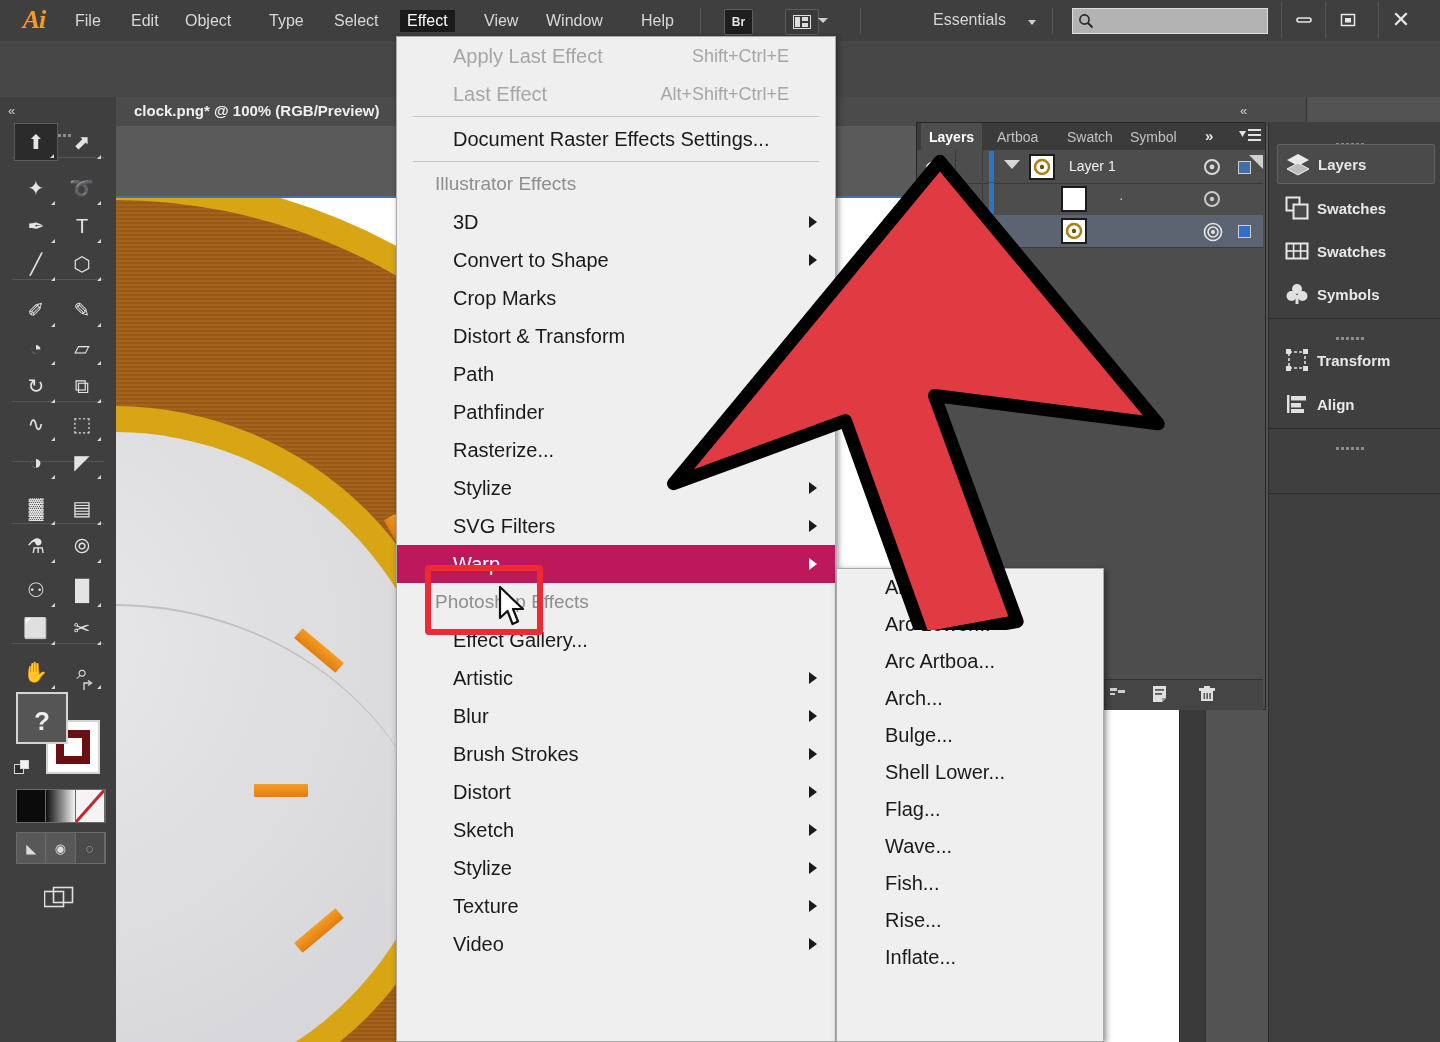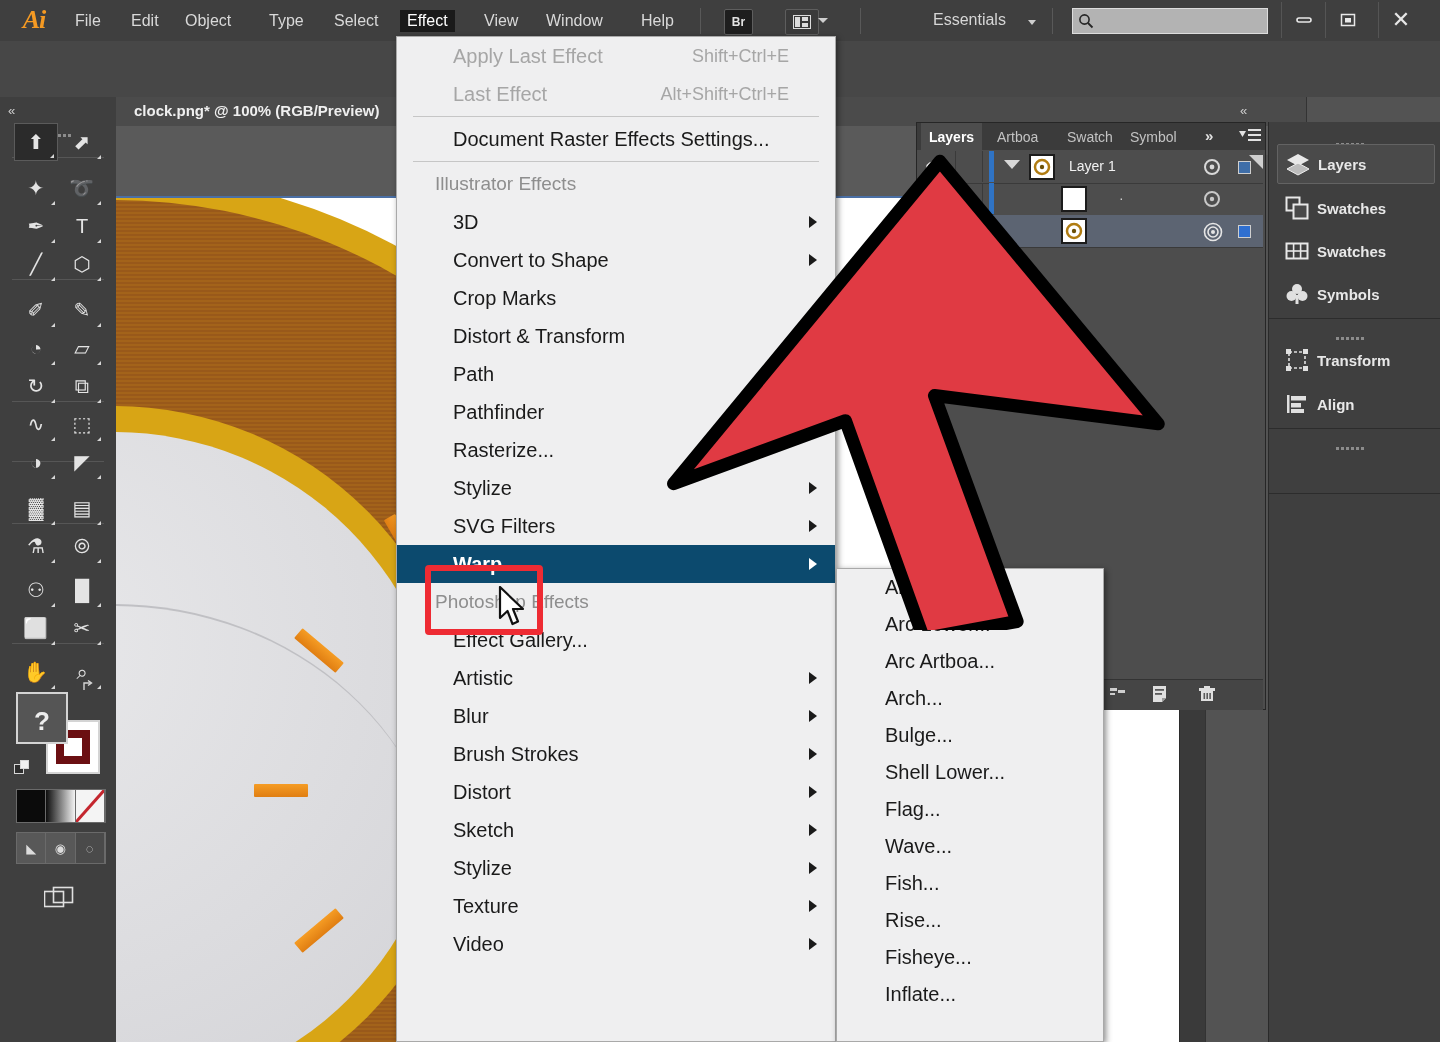--- a/index.html
+++ b/index.html
@@ -193,21 +193,21 @@
     box-shadow:2px 2px 6px rgba(0,0,0,.45);
   }
   .em-row{position:relative;height:38px;display:flex;align-items:center;}
   .em-label{position:absolute;left:56px;font-size:20px;color:#1a1a1a;white-space:nowrap;}
   .em-label.disabled{color:#a6a6a6;}
   .em-shortcut{position:absolute;right:46px;font-size:18px;color:#a6a6a6;white-space:nowrap;}
   .em-section{position:absolute;left:38px;font-size:19px;color:#8e8e8e;}
   .em-sep{height:1px;background:#c6c6c6;margin:3px 16px;}
   .em-arrow{position:absolute;right:18px;width:0;height:0;
      border-top:6px solid transparent;border-bottom:6px solid transparent;border-left:8px solid #1a1a1a;}
-  .em-row.hl{background:#0c4a6e;font-weight:bold;}
+  .em-row.hl{background:#be185d;}
   .em-row.hl .em-label{color:#ffffff;}
   .em-row.hl .em-arrow{border-left-color:#ffffff;}
   #warp-hl-box{position:absolute;left:425px;top:565px;width:118px;height:70px;
      border:6px solid #ee2b33;box-sizing:border-box;border-radius:4px;pointer-events:none;}
 
   
   #warp-submenu{
     position:absolute;left:836px;top:568px;width:268px;height:474px;
     background:#efeff0;border:1px solid #a9a9a9;box-sizing:border-box;
     box-shadow:2px 2px 6px rgba(0,0,0,.45);
@@ -829,23 +829,20 @@
     <div class="ws-row">
       <span class="ws-label">Wave...</span>
     </div>
     <div class="ws-row">
       <span class="ws-label">Fish...</span>
     </div>
     <div class="ws-row">
       <span class="ws-label">Rise...</span>
     </div>
     <div class="ws-row">
-      <span class="ws-label">Fisheye...</span>
-    </div>
-    <div class="ws-row">
       <span class="ws-label">Inflate...</span>
     </div>
   </div>
 
 <div id="big-arrow">
   <svg width="790" height="520" viewBox="0 0 790 520">
     <path d="M470 24 L765 196 L545 246 L700 430 L618 478 L470 300 L330 418 Z" transform="rotate(20 430 250)" fill="#e03a43" stroke="#000000" stroke-width="13" stroke-linejoin="round"></path>
   </svg>
 </div>
 

